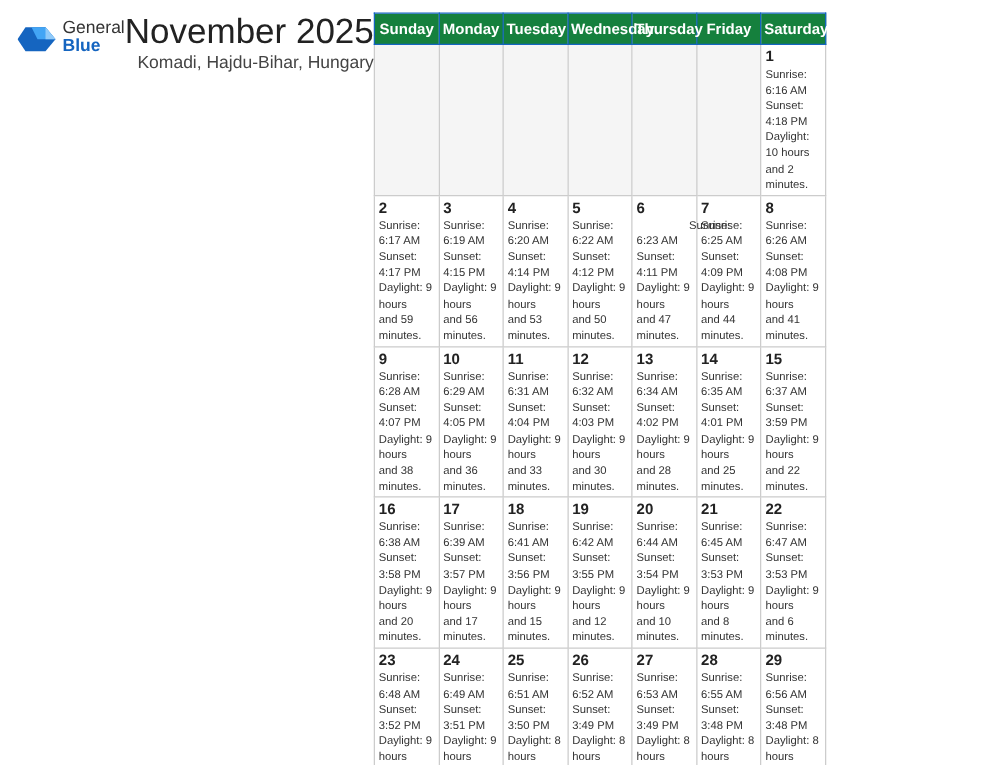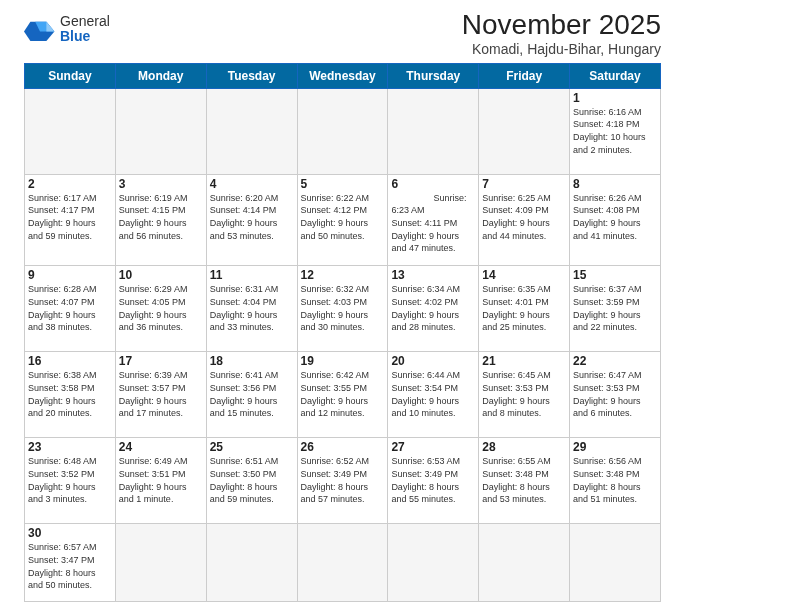--- a/index.html
+++ b/index.html
@@ -6,23 +6,23 @@
     body {
       width: 792px;
       height: 612px;
       font-family: Arial, sans-serif;
       background: #fff;
       overflow: hidden;
     }
     .page {
       width: 675px;
       height: 612px;
-      padding: 10px 14px 10px 24px;
+      padding: 10px 14px 10px 14px;
       display: flex;
-      flex-direction: column;
+      flex-direction: row;
     }
     .header {
       display: flex;
       align-items: flex-start;
       justify-content: space-between;
       margin-bottom: 6px;
     }
     .logo {
       display: flex;
       align-items: center;
@@ -48,21 +48,21 @@
       color: #444;
     }
     .calendar {
       flex: 1;
       border: 1px solid #ccc;
       border-collapse: collapse;
       width: 100%;
       table-layout: fixed;
     }
     .calendar th {
-      background: #0369a1;
+      background: #15803d;
       color: #fff;
       text-align: center;
       font-size: 12px;
       font-weight: bold;
       padding: 5px 2px;
       border: 1px solid #1565c0;
     }
     .calendar td {
       border: 1px solid #ccc;
       vertical-align: top;

